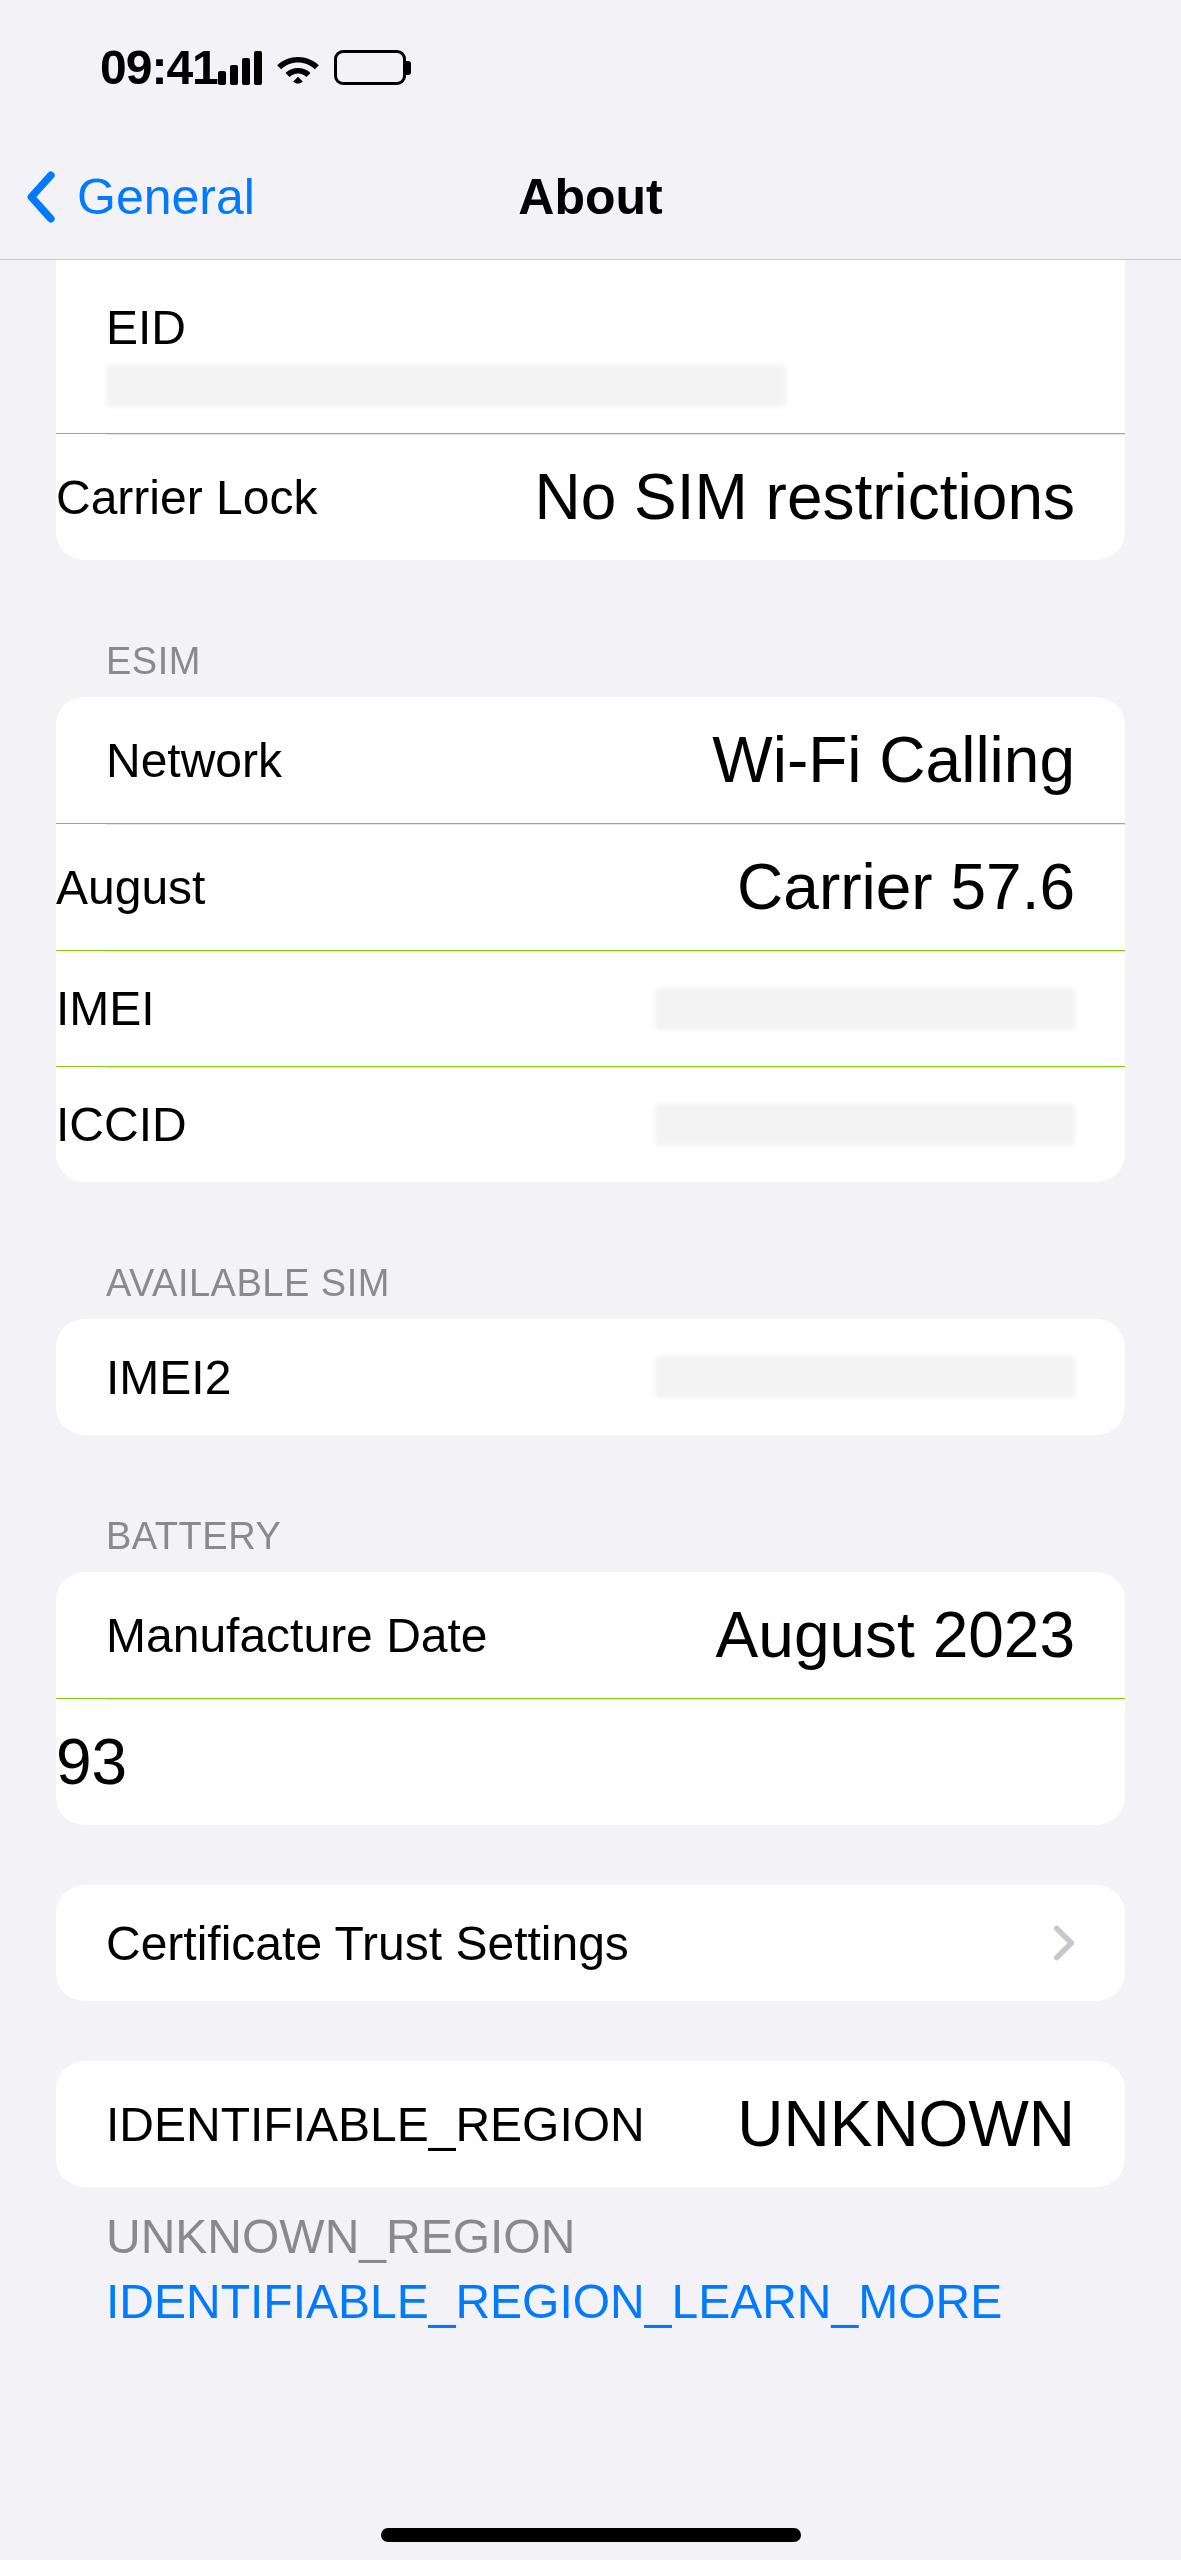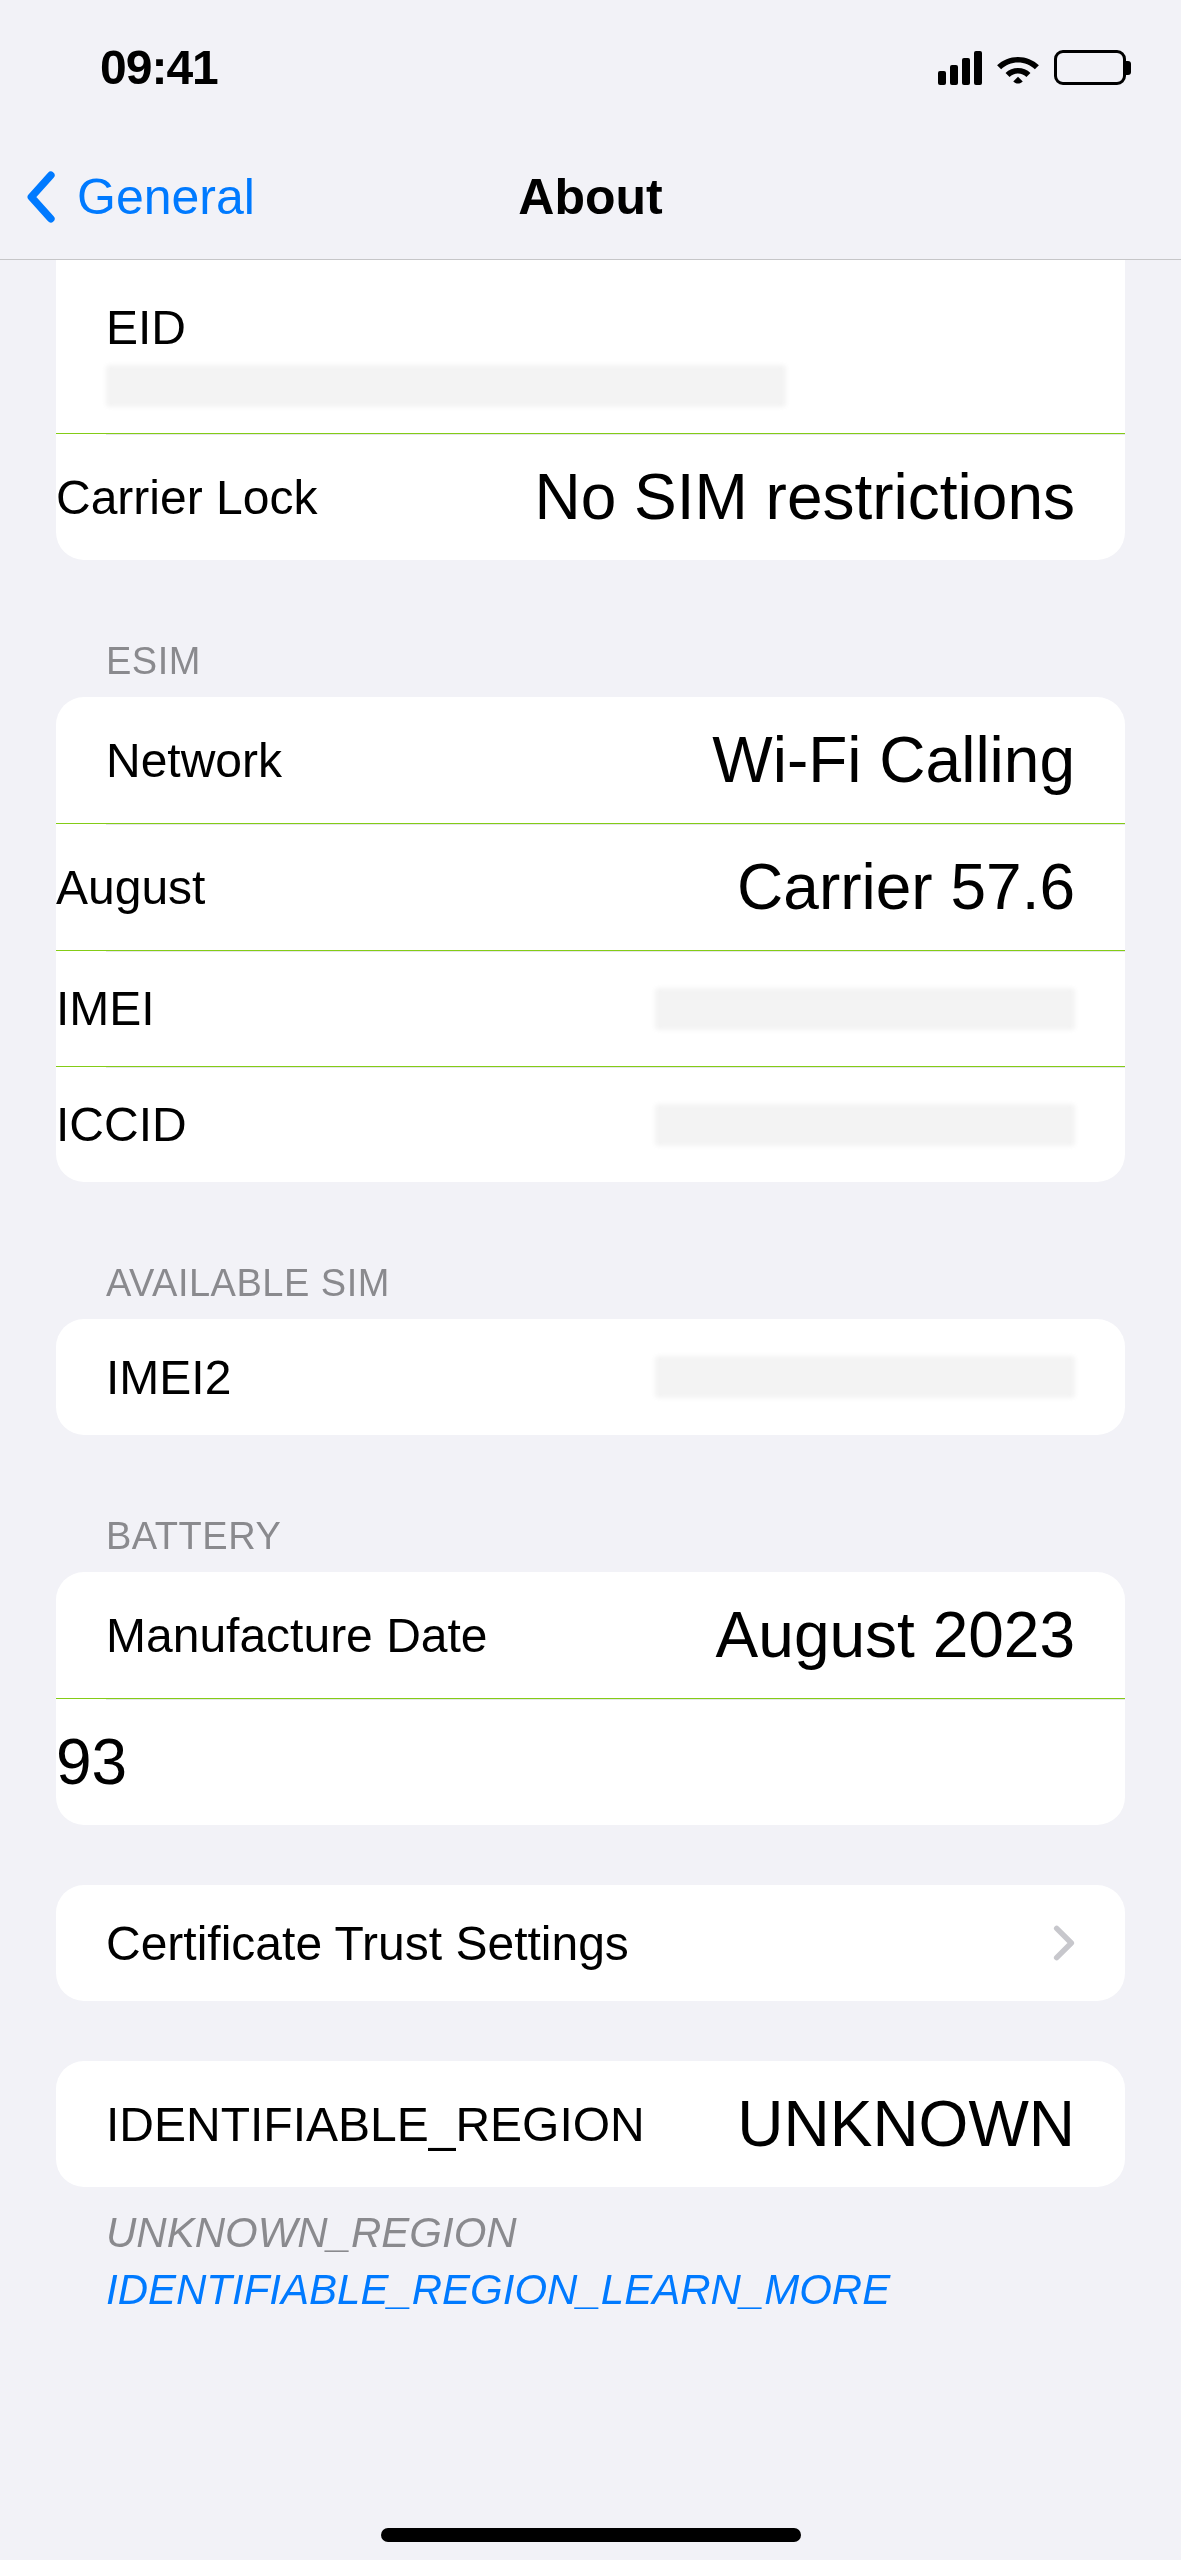--- a/index.html
+++ b/index.html
@@ -10,21 +10,20 @@
     background: #f2f2f7;
     color: #000;
     -webkit-font-smoothing: antialiased;
   }
 
   
   .status-bar {
     height: 135px;
     display: flex;
     align-items: center;
-    justify-content: space-between;
     padding: 0 55px 0 100px;
   }
   .status-time {
     font-size: 48px;
     font-weight: 700;
     letter-spacing: -1px;
   }
   .status-right {
     display: flex;
     align-items: center;
@@ -124,24 +123,23 @@
   .first-group .card .row:first-child { padding-top: 40px; }
   .first-group .card .row:first-child::before{display:none}
   .first-group .stack {
     display:flex; flex-direction:column; align-items:flex-start; gap:10px;
   }
 
   .chevron-right svg{display:block; stroke:#c7c7cc}
 
   .footer-text {
     padding: 18px 50px 0;
-    font-size: 42px;
+    font-size: 48px;
     color:#8a8a8e;
     line-height:1.35;
-    font-style:italic;
   }
   .footer-text .link { color:#007aff; }
 
   .home-indicator-wrapper {
     position: fixed;
     bottom: 18px;
     left: 0; right: 0;
     display:flex; justify-content:center;
     width:1181px;
   }

